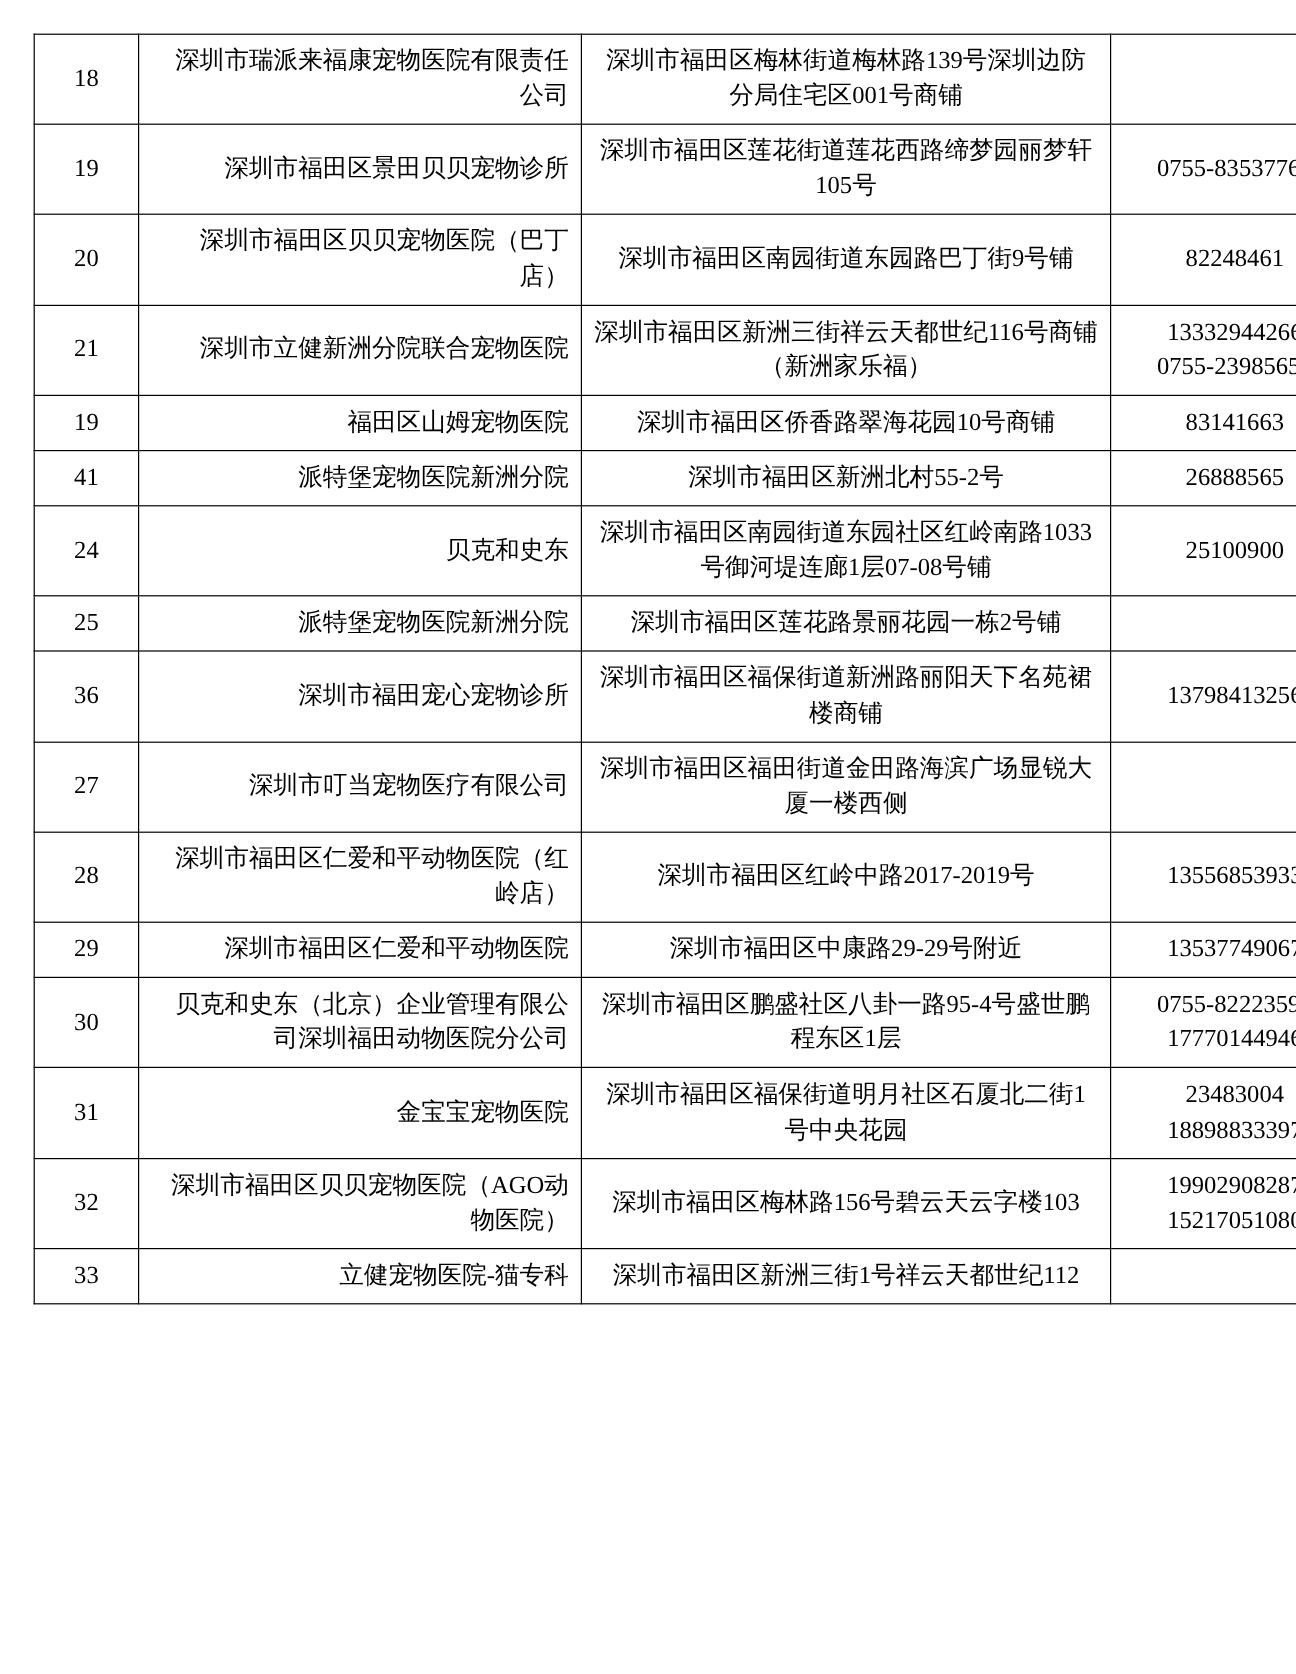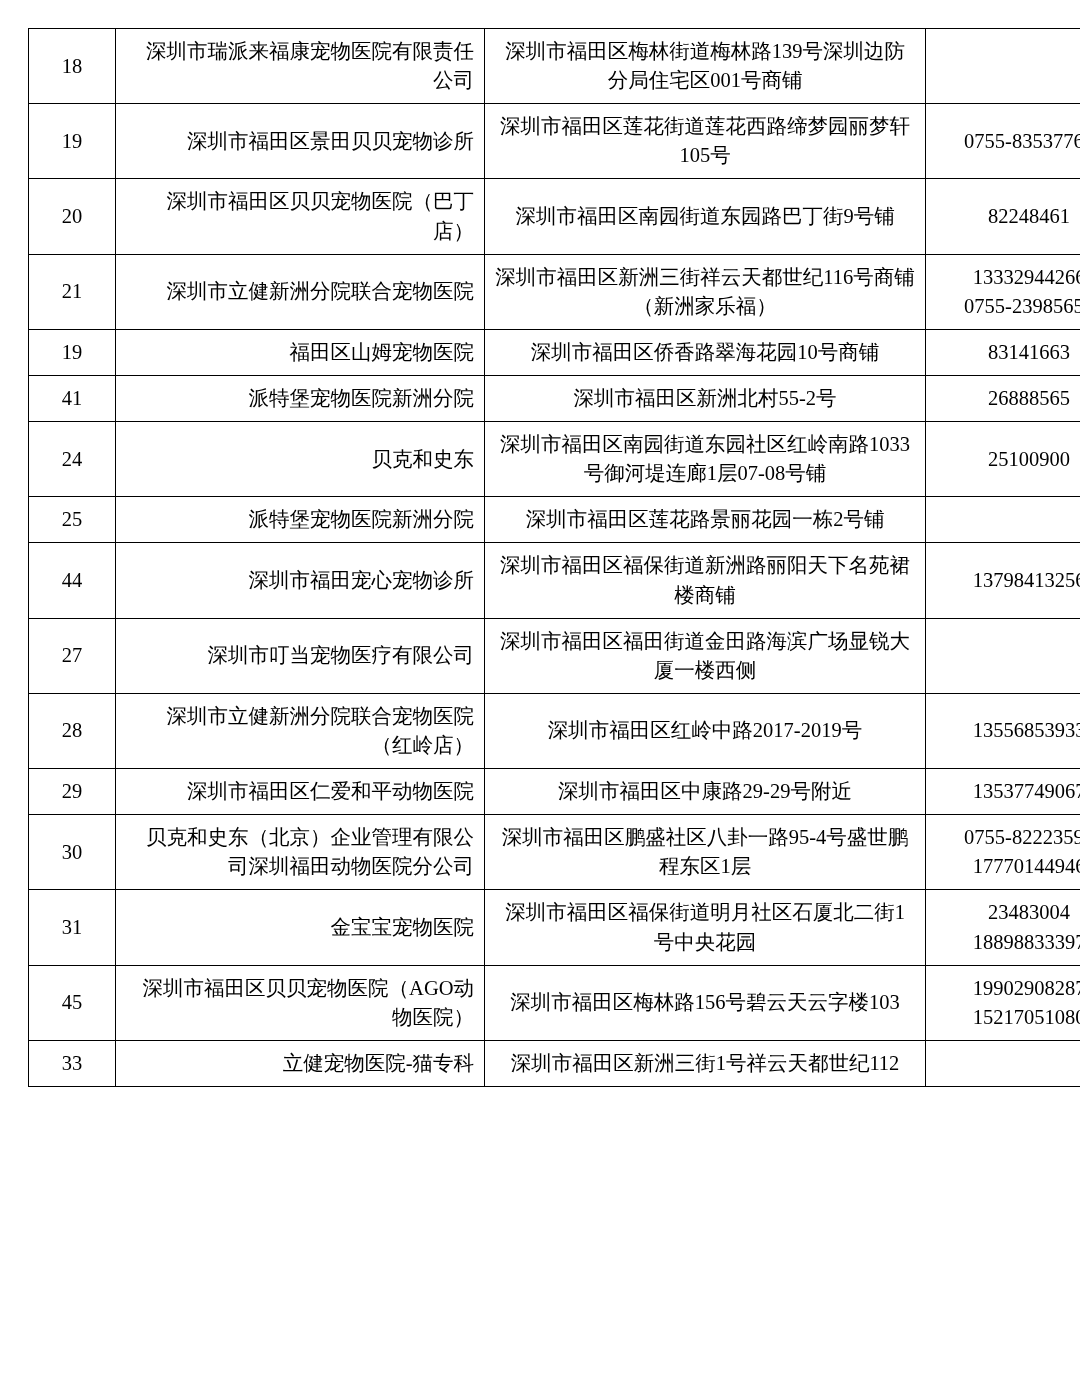--- a/index.html
+++ b/index.html
@@ -120,36 +120,36 @@
             <span class="phone-line">25100900</span>
           </td>
         </tr>
         <tr>
           <td class="col-index">25</td>
           <td class="col-name">派特堡宠物医院新洲分院</td>
           <td class="col-address">深圳市福田区莲花路景丽花园一栋2号铺</td>
           <td class="col-phone"></td>
         </tr>
         <tr>
-          <td class="col-index">44</td>
+          <td class="col-index">36</td>
           <td class="col-name">深圳市福田宠心宠物诊所</td>
           <td class="col-address">深圳市福田区福保街道新洲路丽阳天下名苑裙楼商铺</td>
           <td class="col-phone">
             <span class="phone-line">13798413256</span>
           </td>
         </tr>
         <tr>
           <td class="col-index">27</td>
           <td class="col-name">深圳市叮当宠物医疗有限公司</td>
           <td class="col-address">深圳市福田区福田街道金田路海滨广场显锐大厦一楼西侧</td>
           <td class="col-phone"></td>
         </tr>
         <tr>
           <td class="col-index">28</td>
-          <td class="col-name">深圳市立健新洲分院联合宠物医院（红岭店）</td>
+          <td class="col-name">深圳市福田区仁爱和平动物医院（红岭店）</td>
           <td class="col-address">深圳市福田区红岭中路2017-2019号</td>
           <td class="col-phone">
             <span class="phone-line">13556853933</span>
           </td>
         </tr>
         <tr>
           <td class="col-index">29</td>
           <td class="col-name">深圳市福田区仁爱和平动物医院</td>
           <td class="col-address">深圳市福田区中康路29-29号附近</td>
           <td class="col-phone">
@@ -168,21 +168,21 @@
         <tr>
           <td class="col-index">31</td>
           <td class="col-name">金宝宝宠物医院</td>
           <td class="col-address">深圳市福田区福保街道明月社区石厦北二街1号中央花园</td>
           <td class="col-phone">
             <span class="phone-line">23483004</span>
             <span class="phone-line">18898833397</span>
           </td>
         </tr>
         <tr>
-          <td class="col-index">45</td>
+          <td class="col-index">32</td>
           <td class="col-name">深圳市福田区贝贝宠物医院（AGO动物医院）</td>
           <td class="col-address">深圳市福田区梅林路156号碧云天云字楼103</td>
           <td class="col-phone">
             <span class="phone-line">19902908287</span>
             <span class="phone-line">15217051080</span>
           </td>
         </tr>
         <tr>
           <td class="col-index">33</td>
           <td class="col-name">立健宠物医院-猫专科</td>

